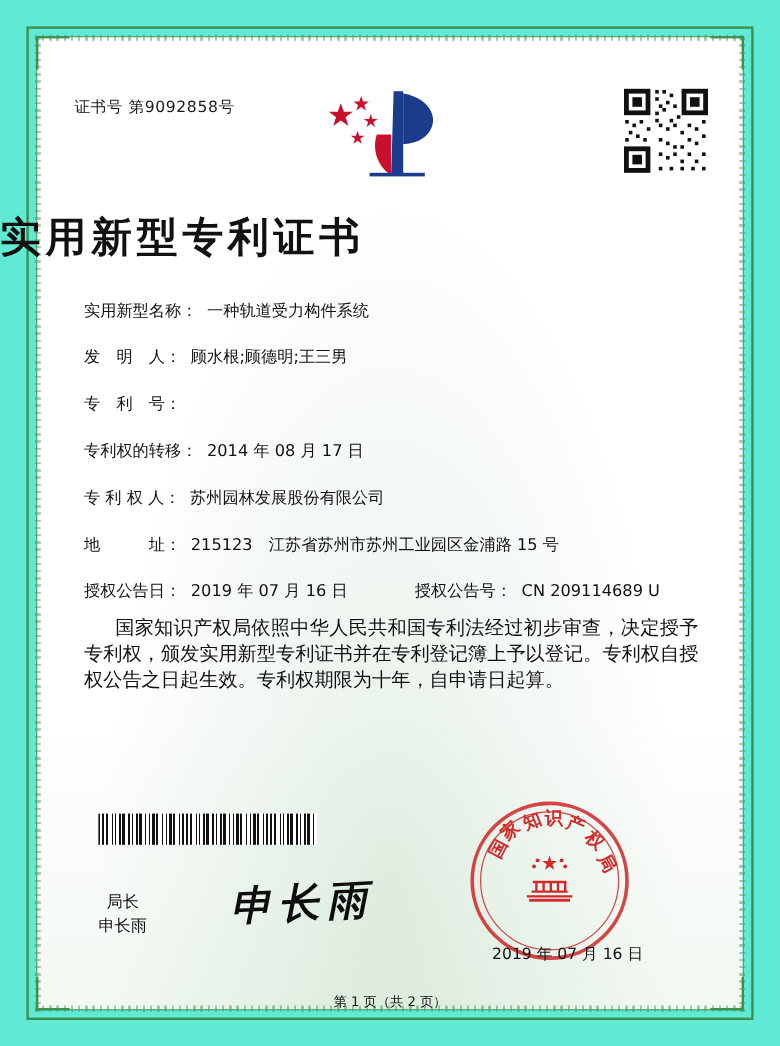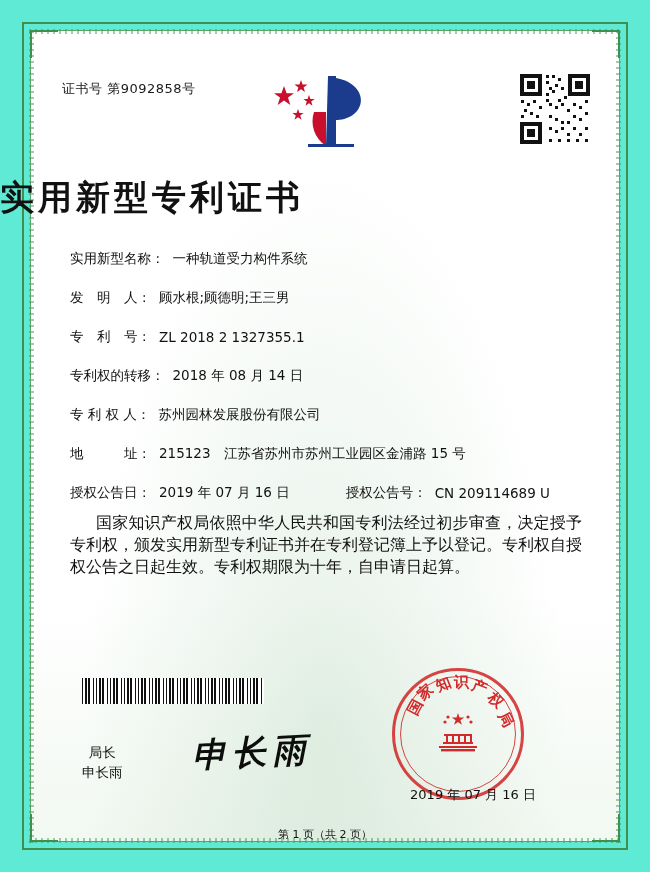--- a/index.html
+++ b/index.html
@@ -330,26 +330,25 @@
       <span class="field-value">一种轨道受力构件系统</span>
     </div>
 
     <div class="field-row">
       <span class="field-label">发　明　人：</span>
       <span class="field-value">顾水根;顾德明;王三男</span>
     </div>
 
     <div class="field-row">
       <span class="field-label">专　利　号：</span>
-      <span class="field-value">ZL 2018 2 1327355.1</span>
     </div>
 
     <div class="field-row">
       <span class="field-label">专利权的转移：</span>
-      <span class="field-value">2018 年 08 月 14 日</span>
+      <span class="field-value">2014 年 08 月 17 日</span>
     </div>
 
     <div class="field-row">
       <span class="field-label">专 利 权 人：</span>
       <span class="field-value">苏州园林发展股份有限公司</span>
     </div>
 
     <div class="field-row">
       <span class="field-label">地　　　址：</span>
       <span class="field-value">215123　江苏省苏州市苏州工业园区金浦路 15 号</span>

